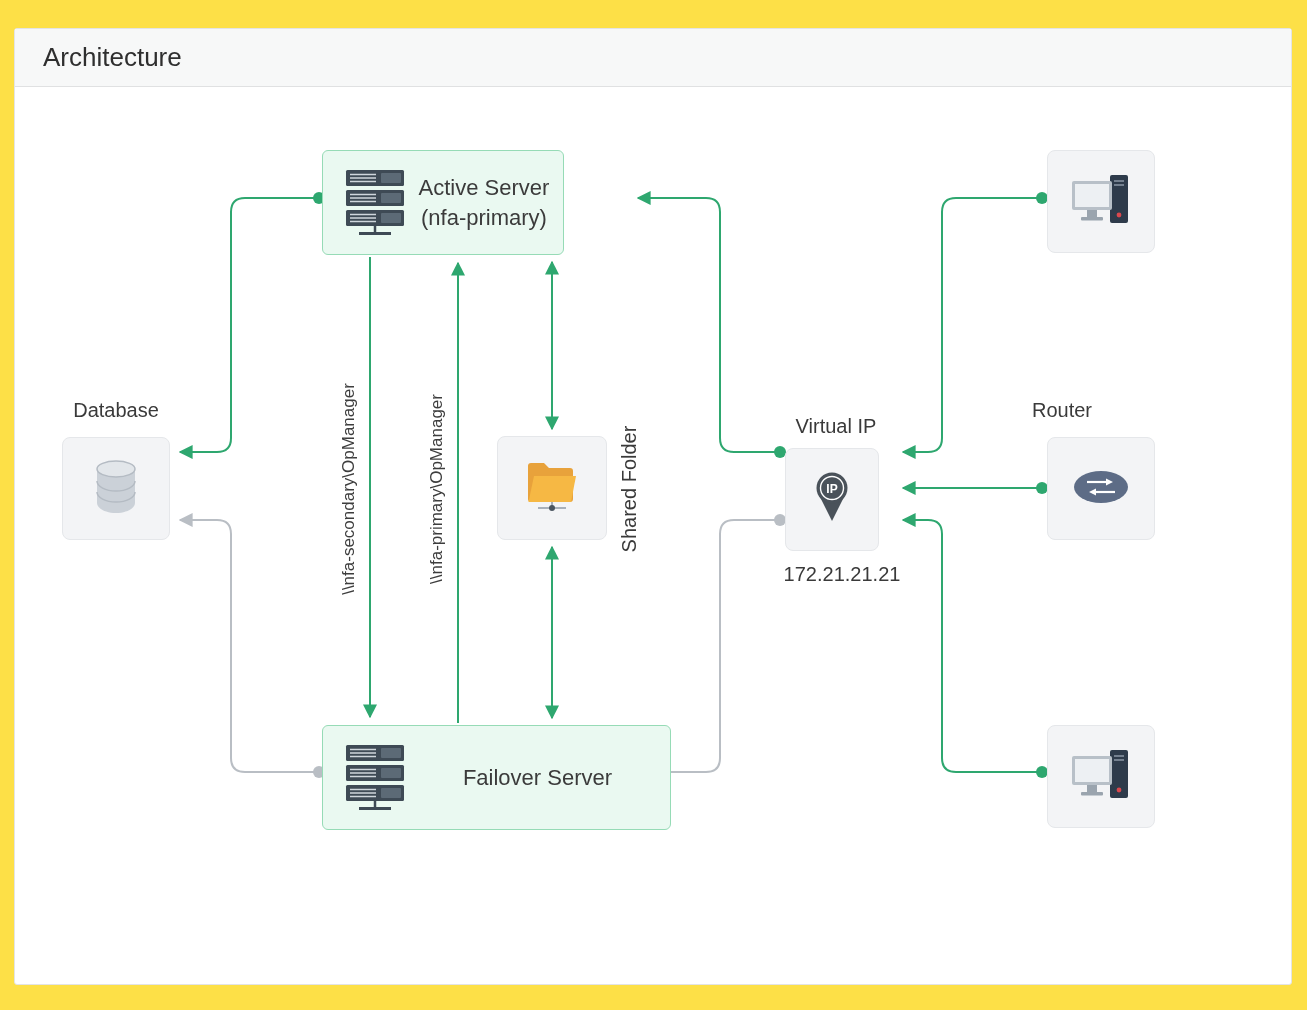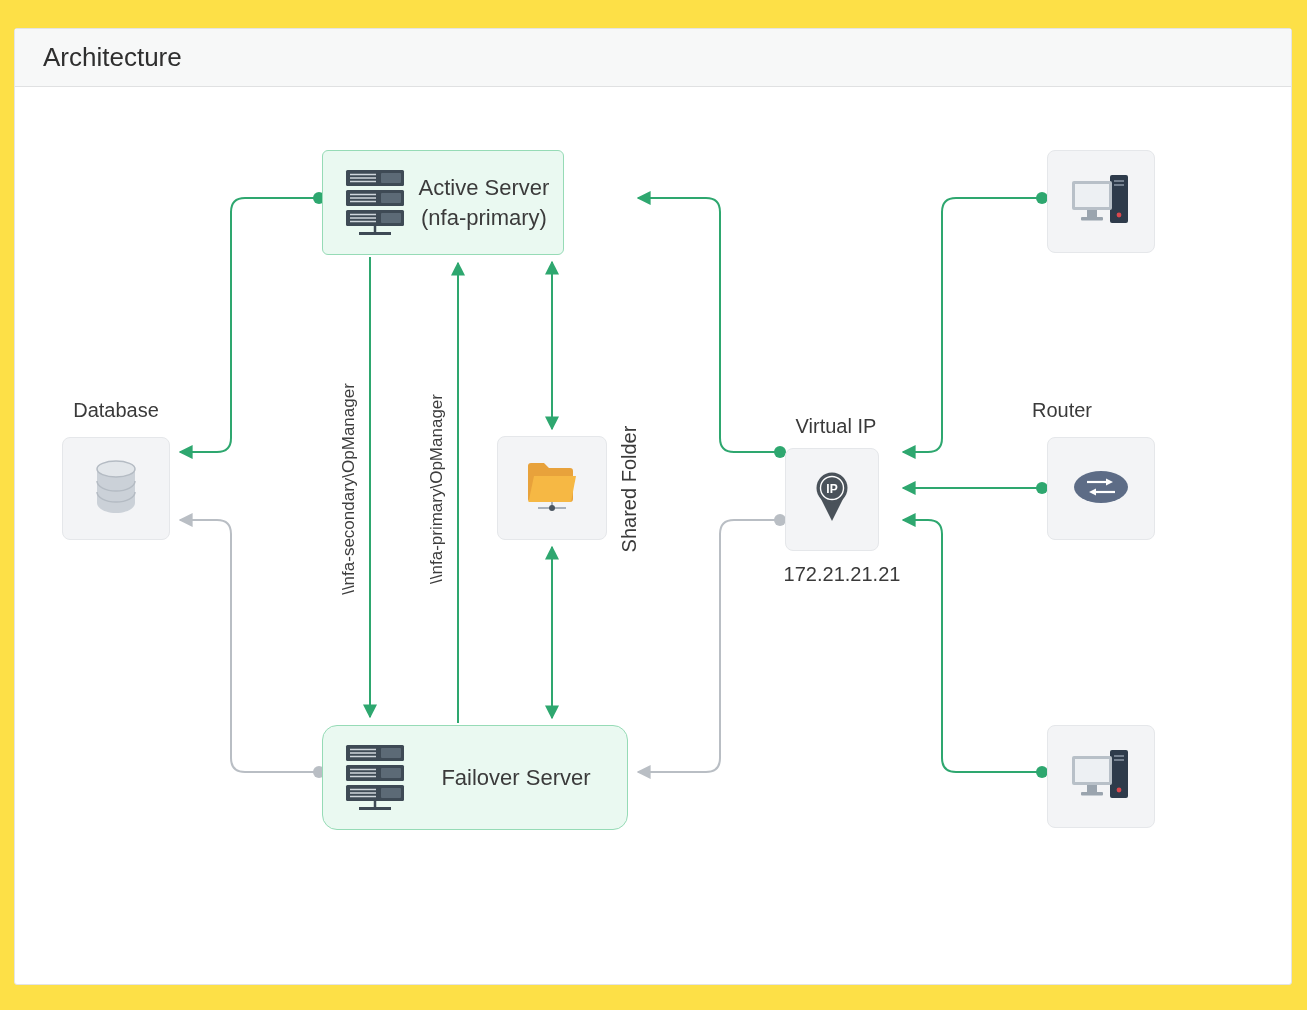--- a/index.html
+++ b/index.html
@@ -107,21 +107,21 @@
         <path d="M30 57 v6" stroke="#3E4A55" stroke-width="2.5"></path>
         <path d="M14 64.5 h32" stroke="#3E4A55" stroke-width="3"></path>
       </svg>
     </span>
     <div class="server-text">
       <div>Active Server</div>
       <div>(nfa-primary)</div>
     </div>
   </div>
 
-  <div class="server-box" style="left:322px; top:725px; width:306px; height:105px;border-radius:15px;">
+  <div class="server-box" style="left:322px; top:725px; width:349px; height:105px;">
     <span class="icon-wrap">
       <svg width="60" height="68" viewBox="0 0 60 68">
         <rect x="1" y="1" width="58" height="16" rx="1.5" fill="#3E4A55"></rect>
         <rect x="1" y="21" width="58" height="16" rx="1.5" fill="#3E4A55"></rect>
         <rect x="1" y="41" width="58" height="16" rx="1.5" fill="#3E4A55"></rect>
         <g stroke="#cfd6dc" stroke-width="1.6">
           <path d="M5 5.5 h26 M5 9 h26 M5 12.5 h26"></path>
           <path d="M5 25.5 h26 M5 29 h26 M5 32.5 h26"></path>
           <path d="M5 45.5 h26 M5 49 h26 M5 52.5 h26"></path>
         </g>

